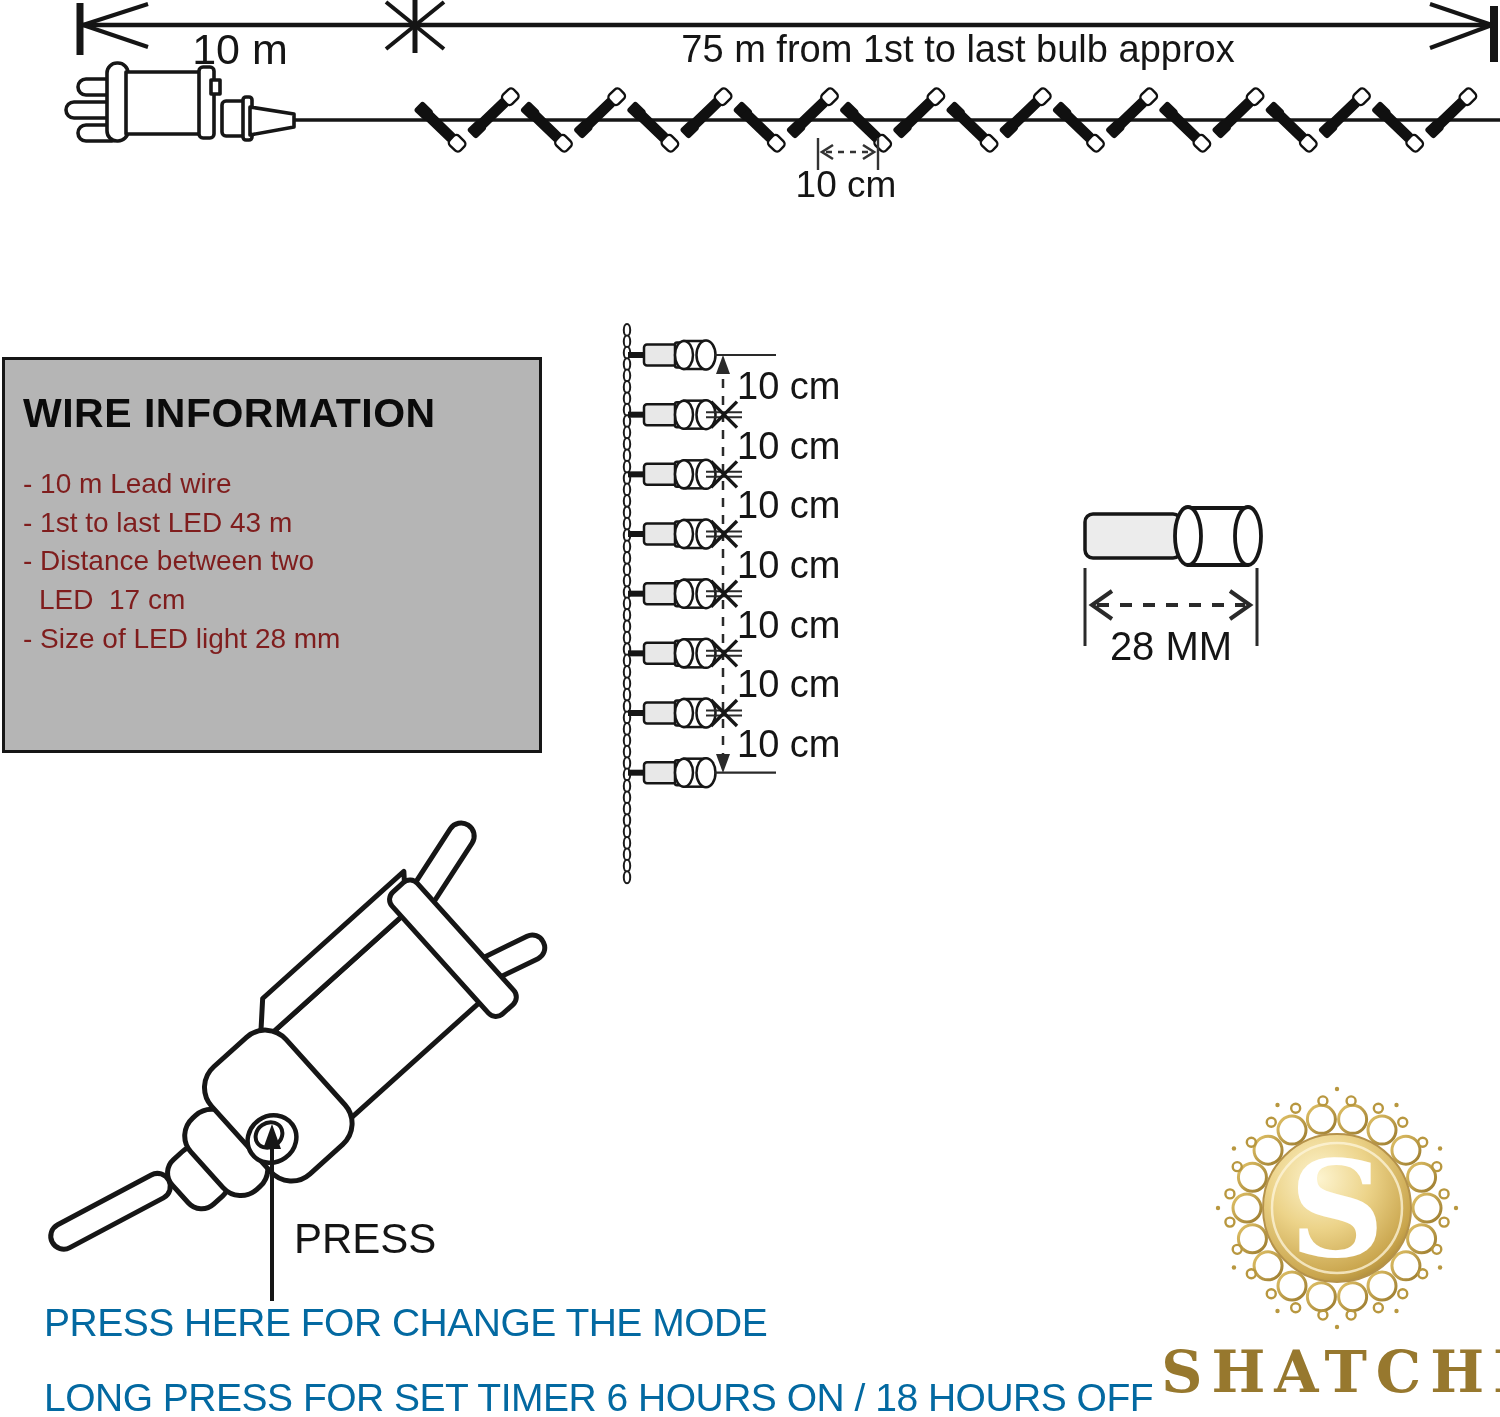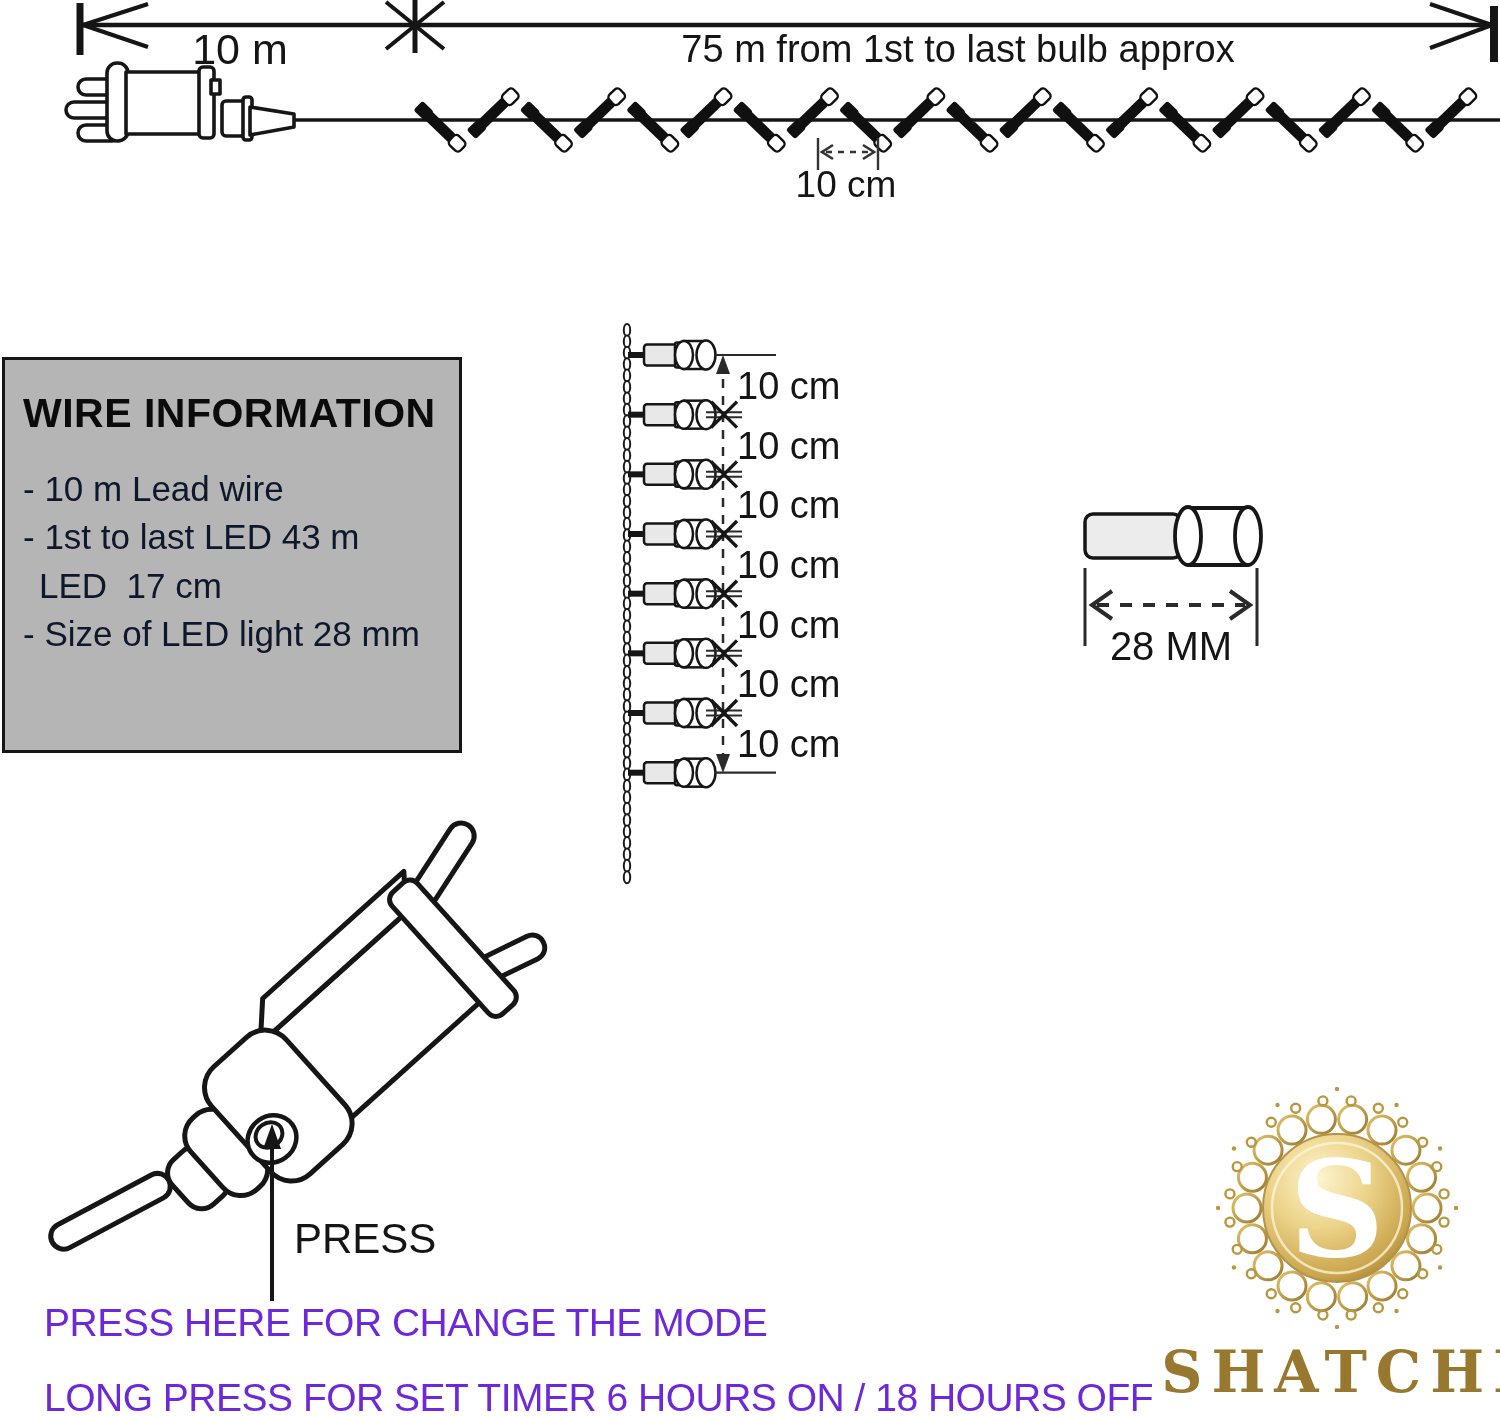--- a/index.html
+++ b/index.html
@@ -4,35 +4,35 @@
 <style>
   html,body{margin:0;padding:0;}
   body{
     width:1500px;height:1417px;position:relative;overflow:hidden;
     background:#ffffff;font-family:"Liberation Sans",sans-serif;color:#111;
   }
   #main-svg{position:absolute;left:0;top:0;}
   svg text{font-family:"Liberation Sans",sans-serif;fill:#151515;}
 
   .wire-box{
-    position:absolute;left:2px;top:357px;width:460px;height:396px;
+    position:absolute;left:2px;top:357px;width:540px;height:396px;
     background:#b5b5b5;border:3px solid #161616;box-sizing:border-box;
     padding:30px 16px 0 18px;
   }
   .wire-title{
     font-size:41px;font-weight:900;letter-spacing:.5px;color:#0b0b0b;
     margin-bottom:28px;white-space:nowrap;
   }
   .wire-item{
-    font-size:35px;line-height:1.38;color:#0f172a;white-space:pre;
+    font-size:28px;line-height:1.38;color:#7f1d1d;white-space:pre;
   }
   .wire-item.indent{padding-left:16px;}
 
   .instr{
-    position:absolute;left:44px;white-space:nowrap;color:#6d28d9;
+    position:absolute;left:44px;white-space:nowrap;color:#0369a1;
     font-size:39px;letter-spacing:-.5px;
   }
   #instr-line1{top:1301px;}
   #instr-line2{top:1376px;}
 </style>
 </head>
 <body>
 
 <svg id="main-svg" width="1500" height="1417" viewBox="0 0 1500 1417">
   <defs>
@@ -466,19 +466,20 @@
     <text x="1337" y="1256" font-size="132" text-anchor="middle" style="font-family:'DejaVu Serif',serif;font-weight:bold;fill:#ffffff;">S</text>
   </g>
   <text x="1345" y="1392" font-size="57" text-anchor="middle" letter-spacing="9" style="font-family:'DejaVu Serif',serif;font-weight:bold;fill:#97782e;">SHATCHI</text>
 </svg>
 
 <div class="wire-box">
   <div class="wire-title">WIRE INFORMATION</div>
   <div id="wire-list">
       <div class="wire-item">- 10 m Lead wire</div>
       <div class="wire-item">- 1st to last LED 43 m</div>
+      <div class="wire-item">- Distance between two</div>
       <div class="wire-item indent">LED  17 cm</div>
       <div class="wire-item">- Size of LED light 28 mm</div>
     </div>
 </div>
 
 <div class="instr" id="instr-line1">PRESS HERE FOR CHANGE THE MODE</div>
 <div class="instr" id="instr-line2">LONG PRESS FOR SET TIMER 6 HOURS ON / 18 HOURS OFF</div>
 
 </body></html>

